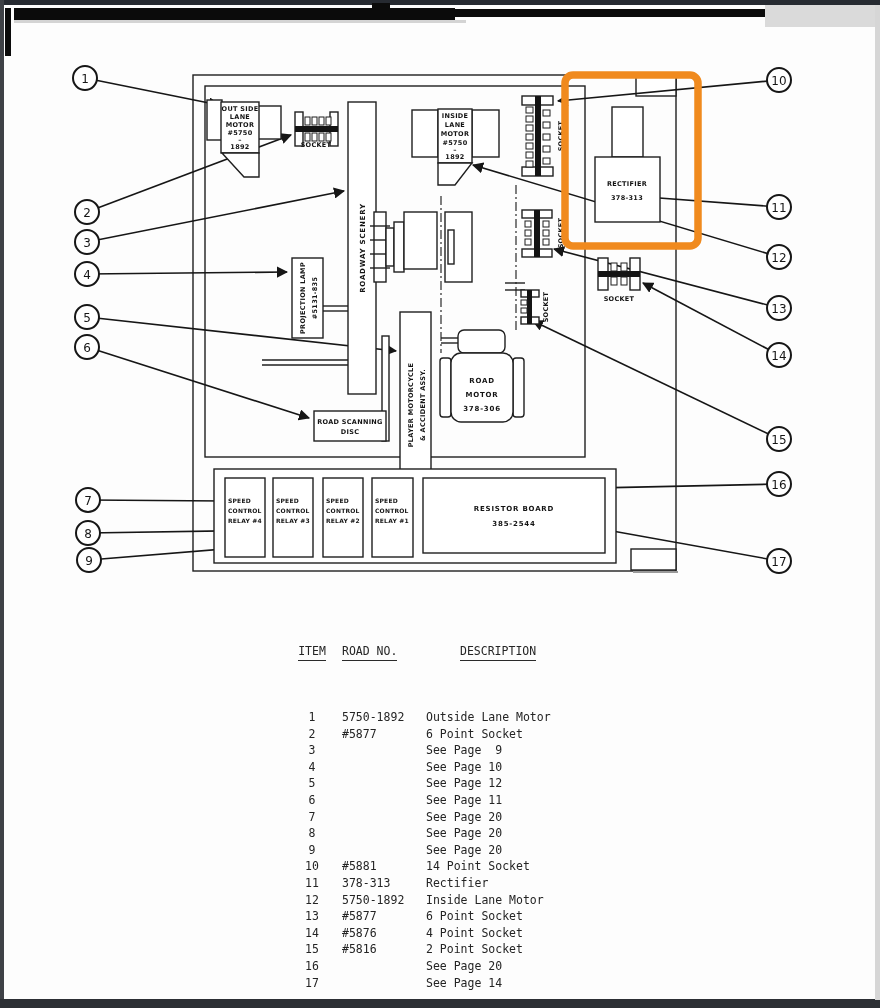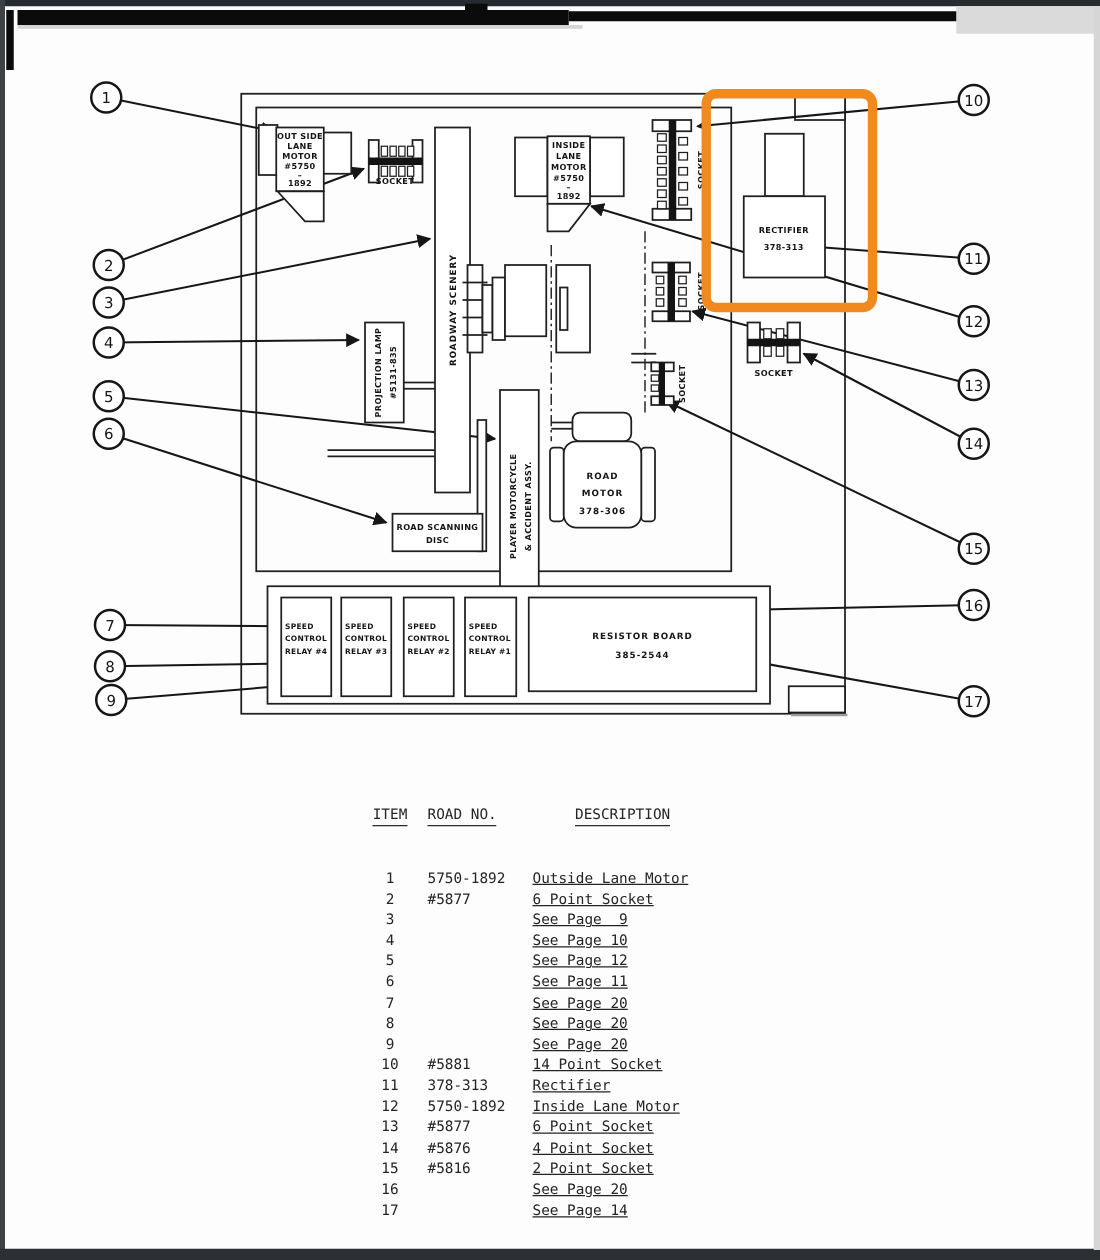--- a/index.html
+++ b/index.html
@@ -26,25 +26,25 @@
   .lbl6{font:bold 6px "DejaVu Sans",sans-serif;fill:#141414;letter-spacing:.2px;}
   .callout-num{font:12px "DejaVu Sans",sans-serif;fill:#161616;text-anchor:middle;}
   .arrow{stroke:#161616;stroke-width:1.6;fill:none;}
   .dash{stroke:#2a2a2a;stroke-width:1.2;fill:none;stroke-dasharray:9 3 2 3;}
 
   #parts-table{
     position:absolute;left:296px;top:616px;width:330px;
     font-family:"DejaVu Sans Mono","Liberation Mono",monospace;
     font-size:11.5px;color:#242424;white-space:pre;
   }
-  #parts-table .hrow{display:flex;margin-bottom:5px;}
+  #parts-table .hrow{display:flex;margin-bottom:20px;}
   #parts-table .row{display:flex;height:16.6px;line-height:16.6px;}
   .c-item{width:32px;text-align:center;flex:0 0 32px;}
   .c-part{width:84px;flex:0 0 84px;padding-left:14px;box-sizing:content-box;}
-  .c-desc{flex:1;text-decoration:underline;}
+  .c-desc{flex:1;}
   .hrow .u{border-bottom:1.5px solid #2a2a2a;padding-bottom:2px;display:inline-block;}
   .hrow .c-desc{padding-left:34px;}
 </style>
 </head>
 <body>
 
 <div class="chrome" id="topbar"></div>
 <div class="chrome" id="leftstrip"></div>
 <div class="chrome" id="bottombar"></div>
 <div class="chrome" id="graywedge"></div>

